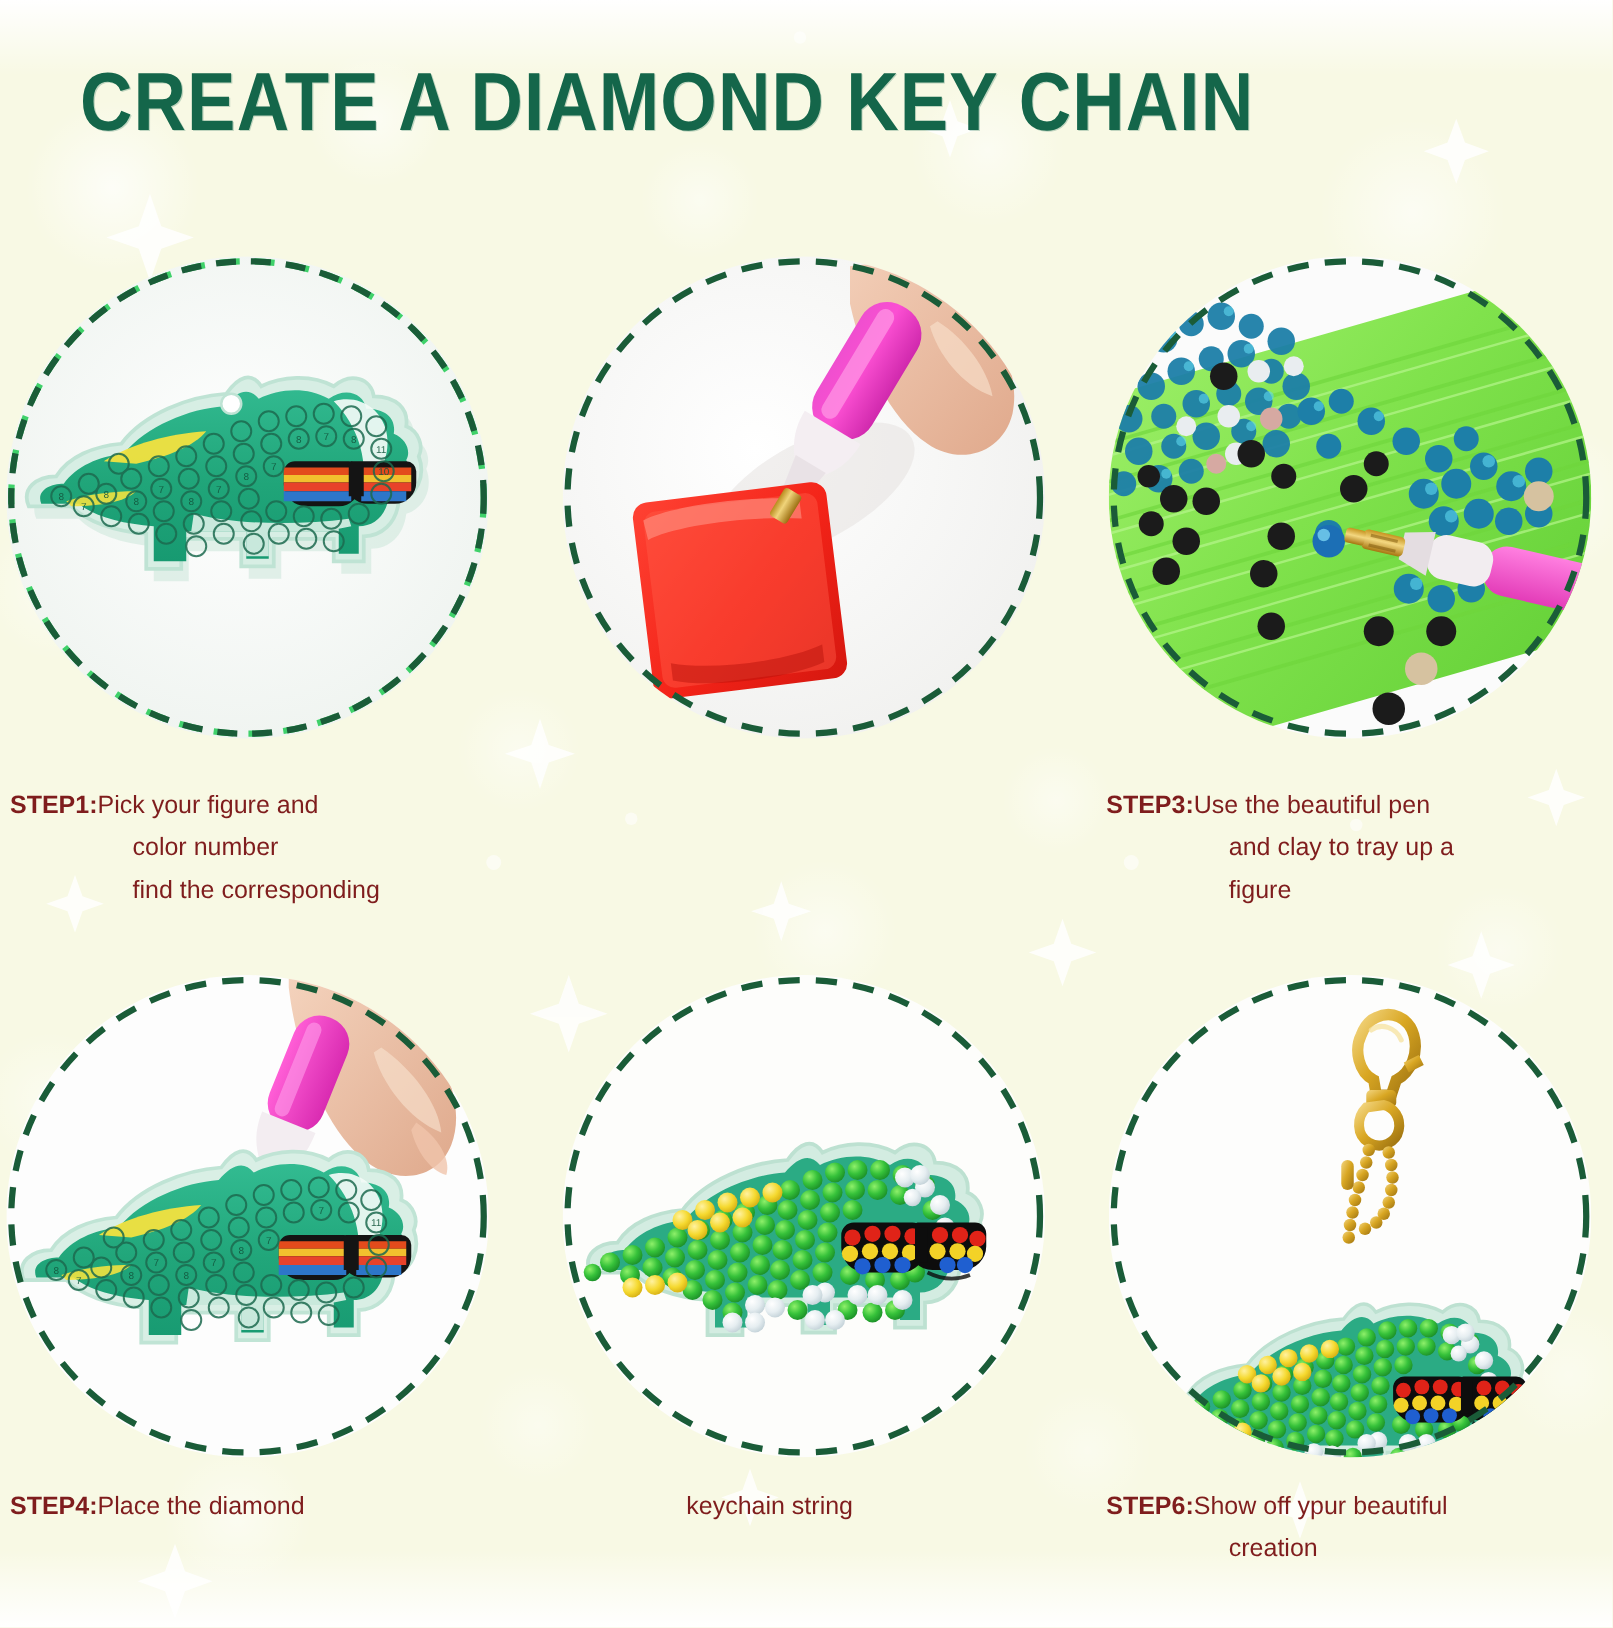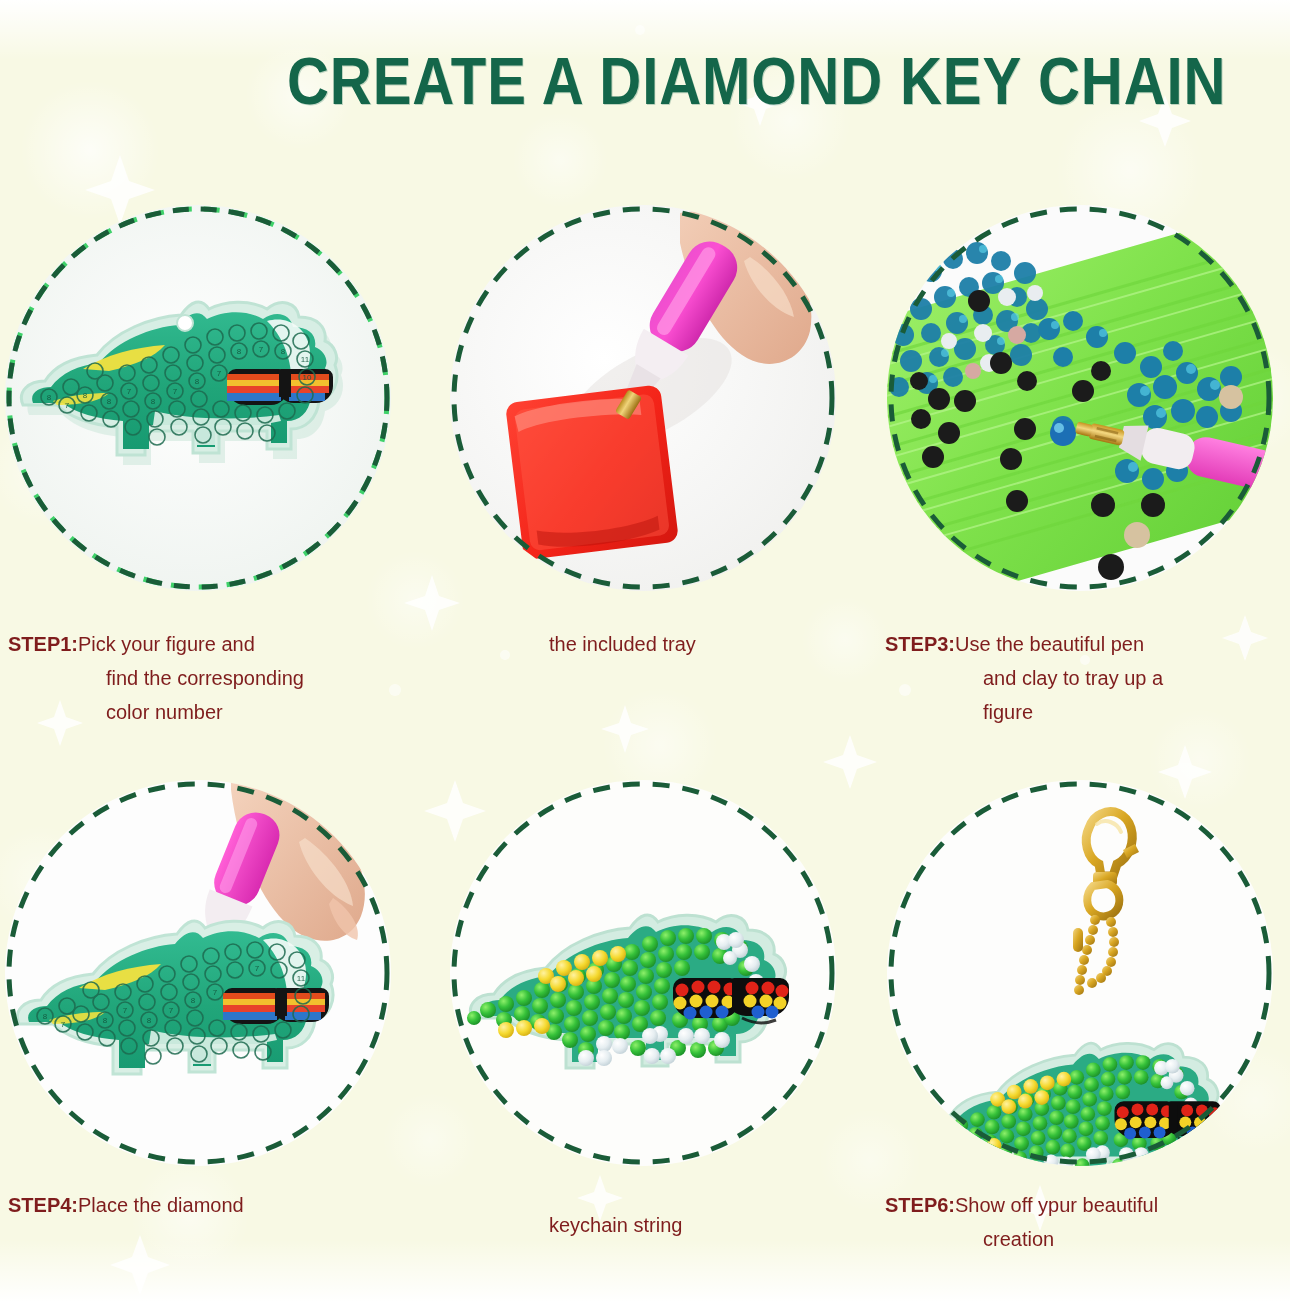--- a/index.html
+++ b/index.html
@@ -9,21 +9,21 @@
     font-family:"Liberation Sans", sans-serif;
     overflow:hidden;
     position:relative;
   }
   
   #bg-deco{position:absolute;inset:0;width:1290px;height:1302px;pointer-events:none;}
 
   
   #title-bar{
     position:absolute;left:0;top:46px;width:1290px;
-    text-align:right;
+    text-align:left;
   }
   #page-title{
     display:inline-block;
     color:#14664a;
     font-family:"Liberation Sans Narrow","Liberation Sans",sans-serif;
     font-weight:bold;
     font-size:66px;
     line-height:70px;
     letter-spacing:1px;
     transform:scaleX(0.88);
@@ -300,24 +300,24 @@
       <svg class="dash-ring" viewBox="0 0 386 386">
         <circle cx="193" cy="193" r="189" fill="none" stroke="#3fd16a" stroke-width="5" stroke-dasharray="16 12" stroke-dashoffset="0"></circle>
         <circle cx="193" cy="193" r="189" fill="none" stroke="#1a5c38" stroke-width="5" stroke-dasharray="16 12" stroke-dashoffset="3"></circle>
       </svg>
     </div>
     <div class="caption">
       <div class="cap-lines">
         <span class="step-key">STEP1:</span><span class="step-body">Pick your figure and</span>
       </div>
       <div class="cap-lines" style="padding-left:98px;text-indent:0;">
+        <span class="step-body">color number</span>
+      </div>
+      <div class="cap-lines" style="padding-left:98px;text-indent:0;">
         <span class="step-body">find the corresponding</span>
-      </div>
-      <div class="cap-lines" style="padding-left:98px;text-indent:0;">
-        <span class="step-body">color number</span>
       </div>
     </div>
   </div>
 
   <div class="cell c2">
     <div class="photo-circle">
       <div class="photo-clip">
         <svg viewBox="0 0 386 386" width="386" height="386">
           <defs>
             <radialGradient id="whitebg2" cx="40%" cy="40%" r="70%">
@@ -373,23 +373,20 @@
           <g transform="rotate(31 200 160)">
             <rect x="194" y="192" width="16" height="26" rx="3" fill="url(#gold2)"></rect>
           </g>
         </svg>
       </div>
       <svg class="dash-ring" viewBox="0 0 386 386">
         <circle cx="193" cy="193" r="189" fill="none" stroke="#1a5c38" stroke-width="5" stroke-dasharray="17 13"></circle>
       </svg>
     </div>
     <div class="caption">
-      <div class="cap-lines" style="padding-left:98px;text-indent:0;">
-        <span class="step-body">the included tray</span>
-      </div>
     </div>
   </div>
 
   <div class="cell c3">
     <div class="photo-circle">
       <div class="photo-clip">
         <svg viewBox="0 0 386 386" width="386" height="386">
           <defs>
             <linearGradient id="trayGreen" x1="0" y1="0" x2="1" y2="1">
               <stop offset="0%" stop-color="#9ff06a"></stop>
@@ -896,21 +893,21 @@
 
             <path d="M288 200 C300 206 312 206 322 202" stroke="#0d0d0d" stroke-width="3" fill="none" opacity="0.8"></path>
           </g>
         </svg>
       </div>
       <svg class="dash-ring" viewBox="0 0 386 386">
         <circle cx="193" cy="193" r="189" fill="none" stroke="#1a5c38" stroke-width="5" stroke-dasharray="17 13"></circle>
       </svg>
     </div>
     <div class="caption">
-      <div class="cap-lines" style="padding-left:98px;text-indent:0;margin-top:20px;">
+      <div class="cap-lines" style="padding-left:98px;text-indent:0;">
         <span class="step-body">keychain string</span>
       </div>
     </div>
   </div>
 
   <div class="cell c3">
     <div class="photo-circle">
       <div class="photo-clip">
         <svg viewBox="0 0 386 386" width="386" height="386">
           <defs>

